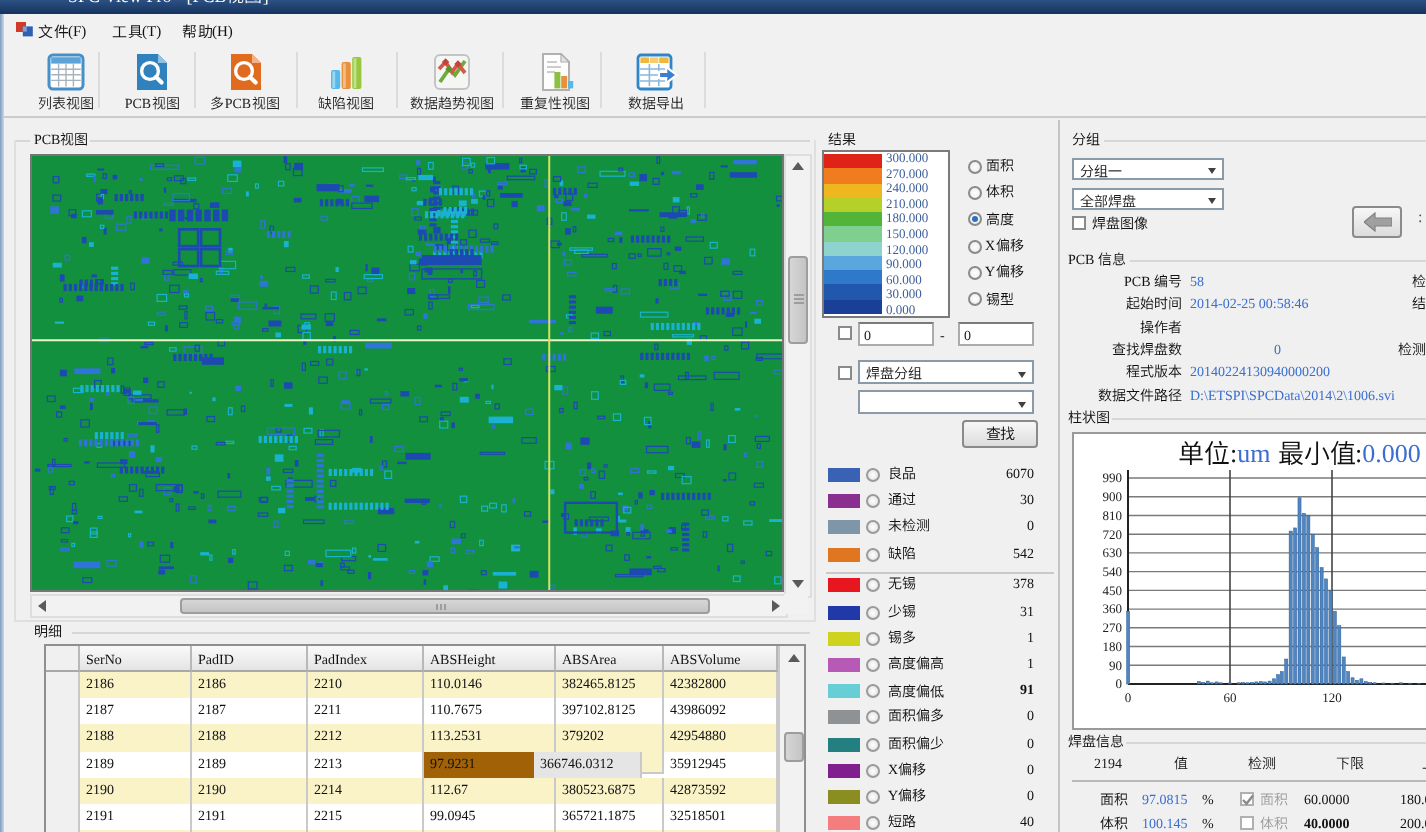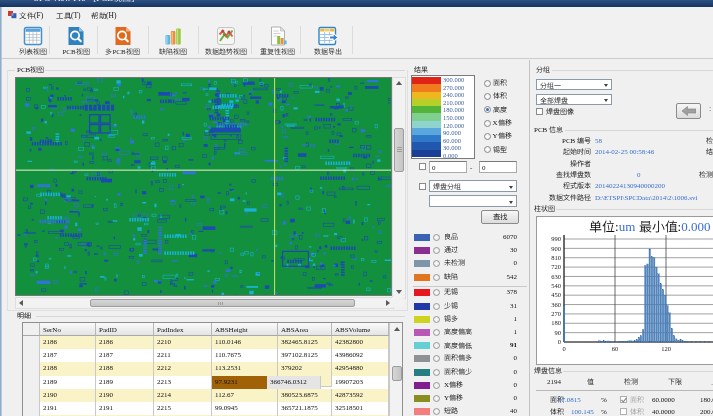--- a/index.html
+++ b/index.html
@@ -1360,21 +1360,21 @@
       <div class="dt-cell" style="left: 131px; top: 52.6px; width: 58px; background: rgb(255, 255, 255);">
         <span>2213</span>
       </div>
       <div class="dt-cell" style="left: 189px; top: 52.6px; width: 66px; background: #a16207;">
         <span>97.9231</span>
       </div>
       <div class="dt-cell" style="left: 244px; top: 52.6px; width: 54px; background: #e5e5e5;">
         <span>366746.0312</span>
       </div>
       <div class="dt-cell" style="left: 309px; top: 52.6px; width: 57px; background: rgb(255, 255, 255);">
-        <span>19907203</span>
+        <span>35912945</span>
       </div>
       <div class="dt-cell rowhdr" style="left: 0px; top: 65.8px; width: 17px; background: rgb(240, 240, 240);"></div>
       <div class="dt-cell" style="left: 17px; top: 65.8px; width: 56px; background: rgb(250, 243, 200);">
         <span>2190</span>
       </div>
       <div class="dt-cell" style="left: 73px; top: 65.8px; width: 58px; background: rgb(250, 243, 200);">
         <span>2190</span>
       </div>
       <div class="dt-cell" style="left: 131px; top: 65.8px; width: 58px; background: rgb(250, 243, 200);">
         <span>2214</span>
@@ -1924,21 +1924,21 @@
       </svg></span>
 </div>
 <div class="groupline" style="left:536px;top:390px;width:177px;background:#b8b8b8"></div>
 <div id="padinfo-rows">
     <div class="padinfo-row" style="">
       <span style="left: 550px; top: 396px; color: rgb(17, 17, 17);"><svg viewBox="0 -88 100 100" class="cjk" aria-label="面">
           <path d="M38 -34H61V-22H38ZM38 -39V-51H61V-39ZM38 -16H61V-4H38ZM6 -77V-71H45C44 -66 43 -61 42 -57H11V8H17V2H83V8H89V-57H49C50 -61 52 -66 53 -71H94V-77ZM17 -4V-51H32V-4ZM83 -4H67V-51H83Z" fill="currentColor"></path>
         </svg><svg viewBox="0 -88 100 100" class="cjk" aria-label="积">
           <path d="M76 -21C82 -12 87 0 89 7L96 4C93 -3 88 -14 82 -23ZM56 -23C53 -12 48 -3 41 4C43 5 46 7 47 8C53 1 59 -10 62 -21ZM55 -70H85V-39H55ZM48 -77V-33H91V-77ZM40 -83C31 -80 16 -77 4 -75C4 -73 5 -71 6 -70C11 -70 17 -71 23 -72V-55H5V-49H22C18 -37 10 -24 3 -16C5 -15 6 -12 7 -10C13 -16 18 -27 23 -38V8H29V-39C33 -34 38 -26 40 -22L44 -28C42 -31 32 -43 29 -47V-49H45V-55H29V-74C35 -75 40 -76 44 -78Z" fill="currentColor"></path>
         </svg></span>
-      <span style="left: 558px; top: 396px; color: rgb(58, 110, 208);">97.0815</span>
+      <span style="left: 571px; top: 396px; color: rgb(58, 110, 208);">97.0815</span>
       <span style="left: 601px; top: 396px; color: rgb(17, 17, 17);">%</span>
       <div class="checkbox" style="left: 620px; top: 396px; border-color: rgb(176, 176, 176);">
         <svg width="6" height="6" style="position:absolute;left:0;top:-0.5px">
           <path d="M0.5 3 L2.3 4.8 L5.5 0.8" stroke="#8a8a8a" stroke-width="1.2" fill="none"></path>
         </svg>
       </div>
       <span style="left: 630px; top: 396px; color: rgb(154, 154, 154);"><svg viewBox="0 -88 100 100" class="cjk" aria-label="面">
           <path d="M38 -34H61V-22H38ZM38 -39V-51H61V-39ZM38 -16H61V-4H38ZM6 -77V-71H45C44 -66 43 -61 42 -57H11V8H17V2H83V8H89V-57H49C50 -61 52 -66 53 -71H94V-77ZM17 -4V-51H32V-4ZM83 -4H67V-51H83Z" fill="currentColor"></path>
         </svg><svg viewBox="0 -88 100 100" class="cjk" aria-label="积">
           <path d="M76 -21C82 -12 87 0 89 7L96 4C93 -3 88 -14 82 -23ZM56 -23C53 -12 48 -3 41 4C43 5 46 7 47 8C53 1 59 -10 62 -21ZM55 -70H85V-39H55ZM48 -77V-33H91V-77ZM40 -83C31 -80 16 -77 4 -75C4 -73 5 -71 6 -70C11 -70 17 -71 23 -72V-55H5V-49H22C18 -37 10 -24 3 -16C5 -15 6 -12 7 -10C13 -16 18 -27 23 -38V8H29V-39C33 -34 38 -26 40 -22L44 -28C42 -31 32 -43 29 -47V-49H45V-55H29V-74C35 -75 40 -76 44 -78Z" fill="currentColor"></path>
@@ -1953,16 +1953,16 @@
           <path d="M76 -21C82 -12 87 0 89 7L96 4C93 -3 88 -14 82 -23ZM56 -23C53 -12 48 -3 41 4C43 5 46 7 47 8C53 1 59 -10 62 -21ZM55 -70H85V-39H55ZM48 -77V-33H91V-77ZM40 -83C31 -80 16 -77 4 -75C4 -73 5 -71 6 -70C11 -70 17 -71 23 -72V-55H5V-49H22C18 -37 10 -24 3 -16C5 -15 6 -12 7 -10C13 -16 18 -27 23 -38V8H29V-39C33 -34 38 -26 40 -22L44 -28C42 -31 32 -43 29 -47V-49H45V-55H29V-74C35 -75 40 -76 44 -78Z" fill="currentColor"></path>
         </svg></span>
       <span style="left: 571px; top: 408px; color: rgb(58, 110, 208);">100.145</span>
       <span style="left: 601px; top: 408px; color: rgb(17, 17, 17);">%</span>
       <div class="checkbox" style="left: 620px; top: 408px; border-color: rgb(176, 176, 176);"></div>
       <span style="left: 630px; top: 408px; color: rgb(154, 154, 154);"><svg viewBox="0 -88 100 100" class="cjk" aria-label="体">
           <path d="M26 -84C21 -68 12 -53 3 -43C5 -42 7 -38 7 -37C10 -40 14 -44 16 -49V8H23V-60C26 -67 29 -74 32 -82ZM41 -17V-11H58V7H65V-11H82V-17H65V-54C71 -36 81 -18 92 -9C93 -11 96 -13 97 -14C86 -23 75 -40 69 -57H95V-63H65V-84H58V-63H30V-57H54C48 -40 37 -22 26 -14C28 -12 30 -10 31 -8C42 -18 52 -35 58 -53V-17Z" fill="currentColor"></path>
         </svg><svg viewBox="0 -88 100 100" class="cjk" aria-label="积">
           <path d="M76 -21C82 -12 87 0 89 7L96 4C93 -3 88 -14 82 -23ZM56 -23C53 -12 48 -3 41 4C43 5 46 7 47 8C53 1 59 -10 62 -21ZM55 -70H85V-39H55ZM48 -77V-33H91V-77ZM40 -83C31 -80 16 -77 4 -75C4 -73 5 -71 6 -70C11 -70 17 -71 23 -72V-55H5V-49H22C18 -37 10 -24 3 -16C5 -15 6 -12 7 -10C13 -16 18 -27 23 -38V8H29V-39C33 -34 38 -26 40 -22L44 -28C42 -31 32 -43 29 -47V-49H45V-55H29V-74C35 -75 40 -76 44 -78Z" fill="currentColor"></path>
         </svg></span>
-      <span style="left: 652px; top: 408px; color: rgb(17, 17, 17);">40.0000</span>
+      <span style="left: 652px; top: 408px; color: rgb(17, 17, 17); font-weight: bold;">40.0000</span>
       <span style="left: 700px; top: 408px; color: rgb(17, 17, 17);">200.0000</span>
     </div>
   </div>
 
 </body></html>

